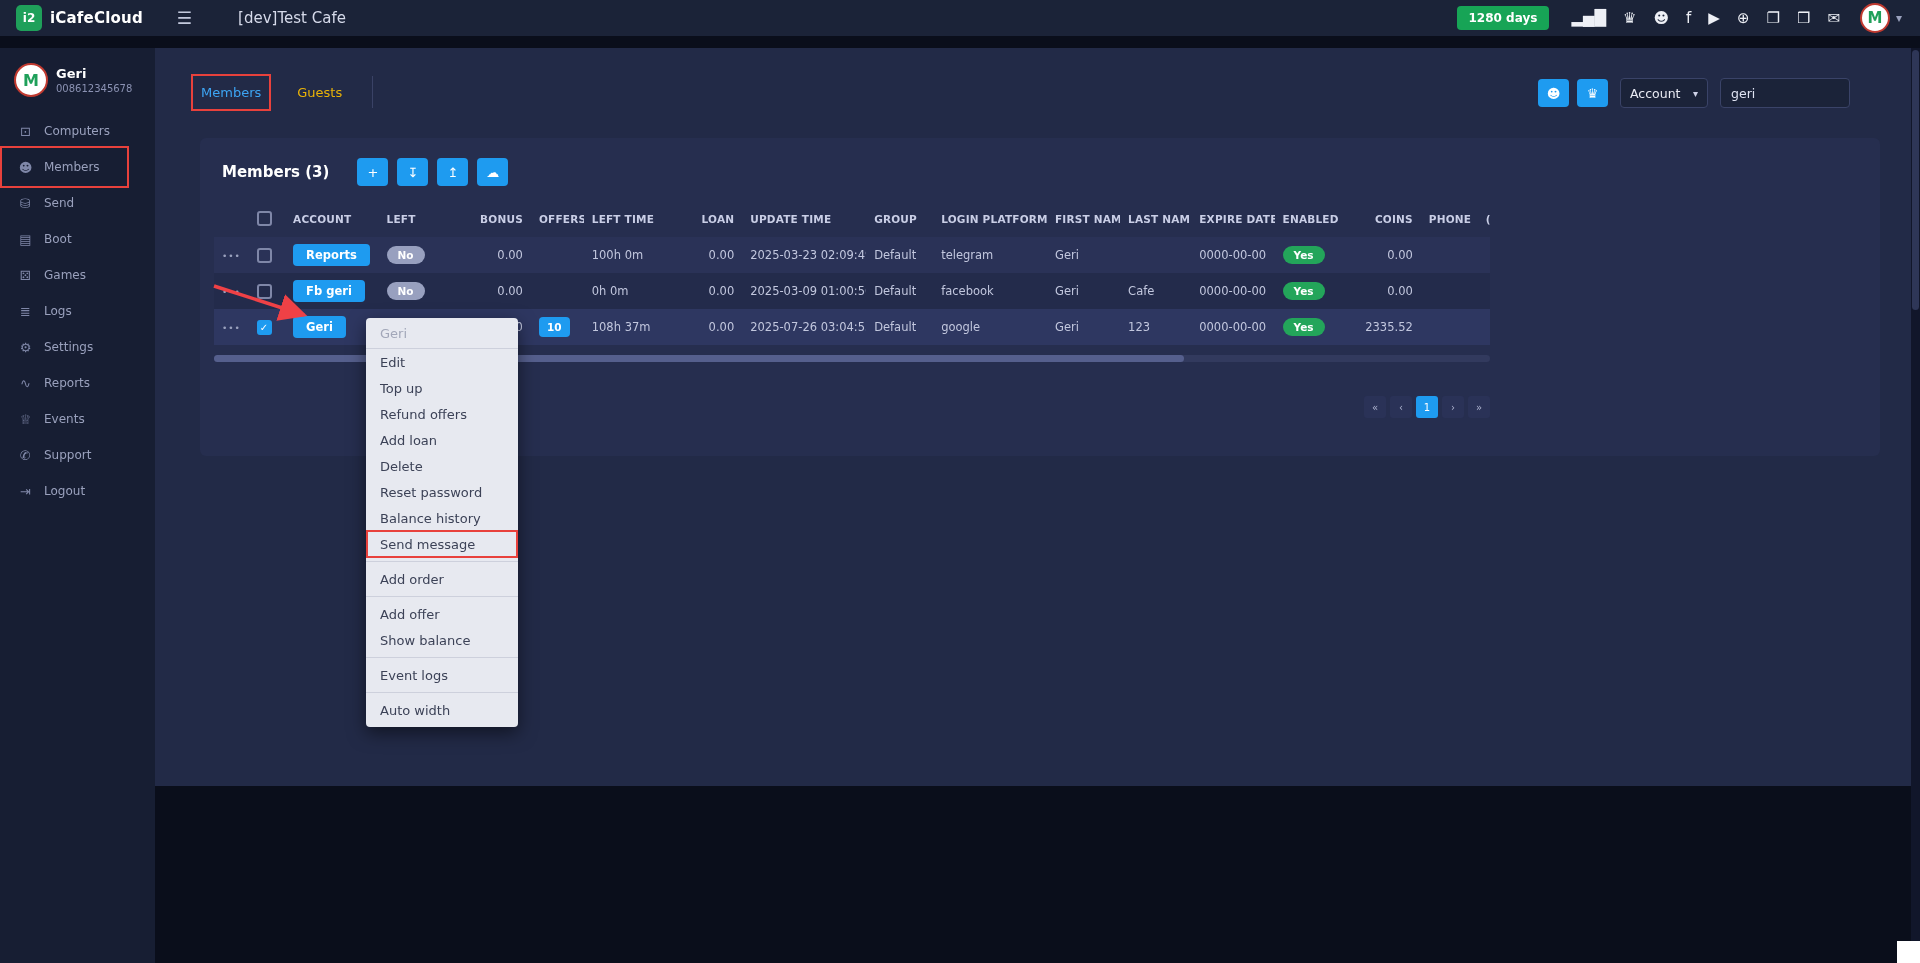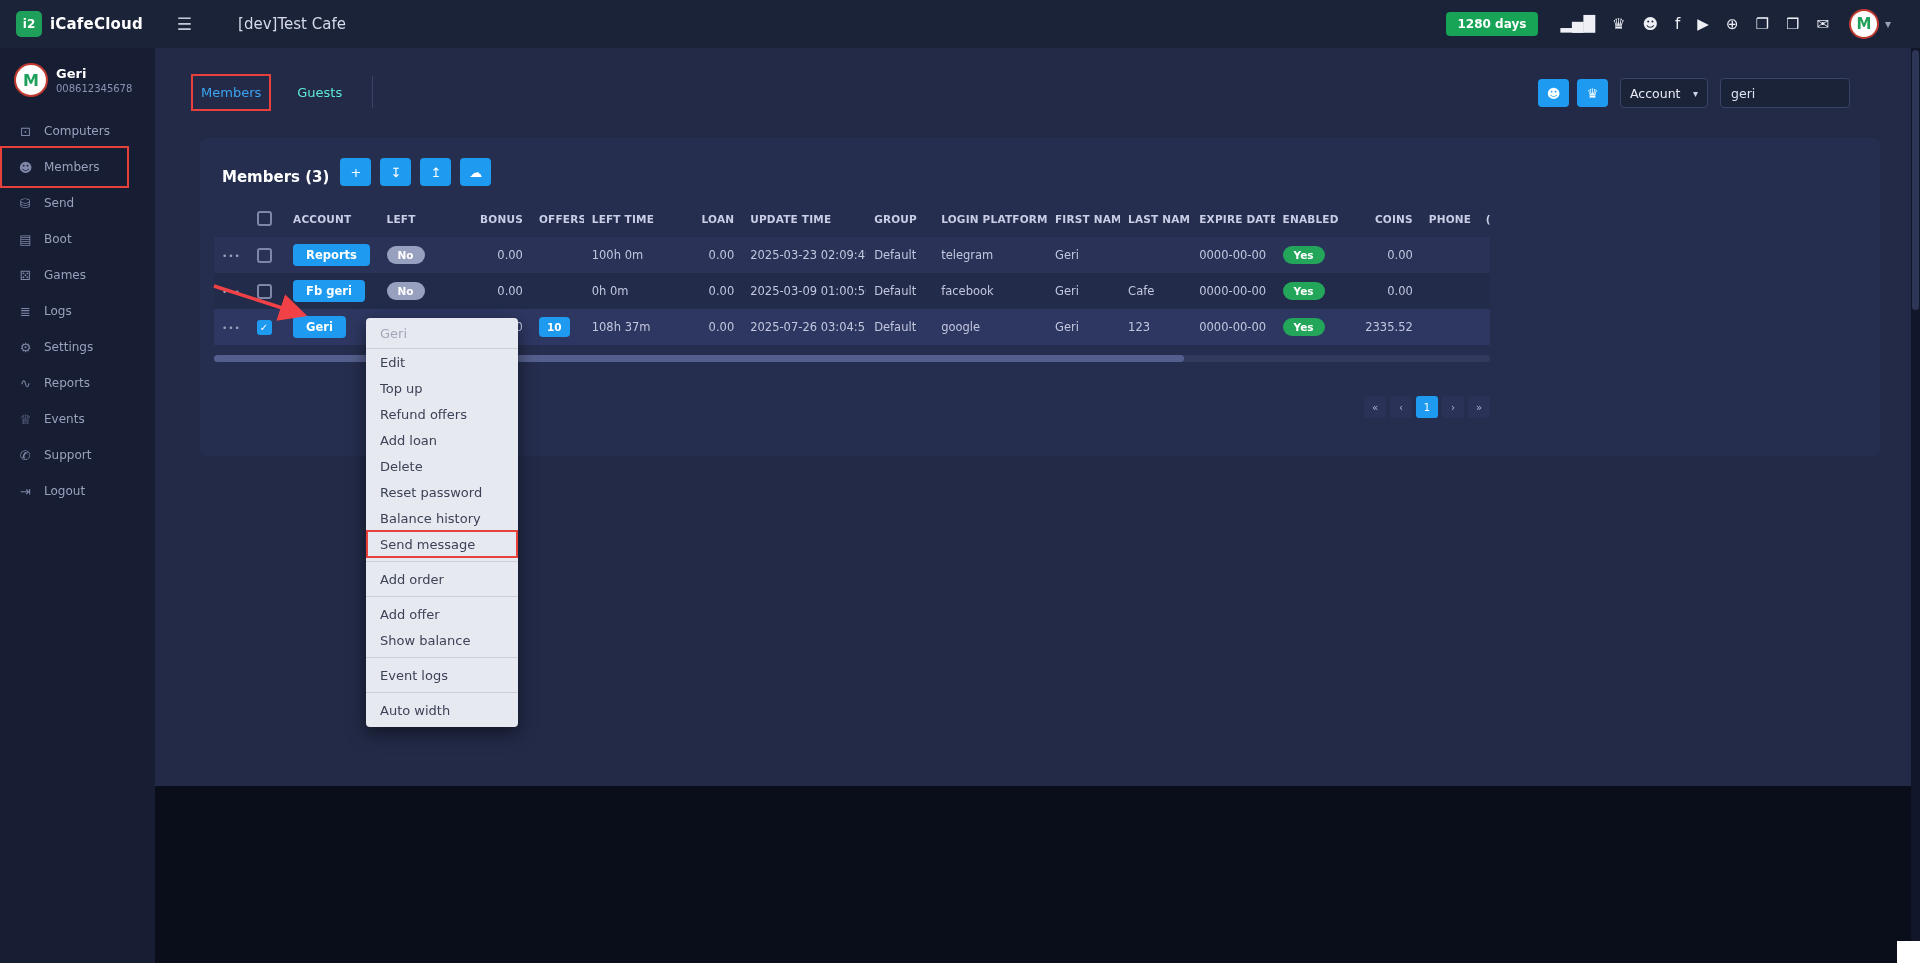--- a/index.html
+++ b/index.html
@@ -1,27 +1,27 @@
 <!DOCTYPE html>
 <html><head>
 <meta charset="utf-8">
 <style>
   *{margin:0;padding:0;box-sizing:border-box}
   html,body{width:1920px;height:963px;overflow:hidden;background:#0a0e1b;
     font-family:"DejaVu Sans","Liberation Sans",sans-serif;color:#cfd3e8;position:relative}
 
   
-  .topbar{position:absolute;top:0;left:0;width:1920px;height:48px;background:#1b2338;
+  .topbar{position:absolute;top:0;left:0;width:1920px;height:36px;background:#1b2338;
     display:flex;align-items:center;z-index:6}
   .logo-box{width:26px;height:26px;border-radius:5px;background:#1fa05a;color:#fff;
     font-weight:bold;font-size:12px;display:flex;align-items:center;justify-content:center;margin-left:16px}
   .brand{font-size:15px;font-weight:700;color:#fff;margin-left:8px;letter-spacing:.2px}
   .hamburger{margin-left:34px;color:#c3c9dd;font-size:17px;cursor:pointer}
   .cafe-title{margin-left:46px;font-size:15px;color:#d6daea}
-  .topbar-right{margin-left:auto;display:flex;align-items:center;padding-right:29px}
+  .topbar-right{margin-left:auto;display:flex;align-items:center;padding-right:18px}
   .days-badge{background:#17a456;color:#fff;font-size:12px;font-weight:700;padding:5px 12px;
     border-radius:4px;margin-right:22px;cursor:pointer}
   .tb-icons{display:flex;align-items:center;gap:17px;margin-right:20px}
   .tb-icon{color:#eef0f6;font-size:15px;cursor:pointer;line-height:1}
   .avatar{width:30px;height:30px;border-radius:50%;background:#fff;border:2px solid #c03a30;
     display:inline-flex;align-items:center;justify-content:center;color:#1fa05a;
     font-weight:bold;font-size:15px;cursor:pointer}
   .chevron{color:#9aa1bd;font-size:12px;margin-left:6px;cursor:pointer}
 
   
@@ -32,37 +32,37 @@
   .user-name{font-size:13px;font-weight:700;color:#fff;line-height:1.3}
   .user-phone{font-size:10px;color:#8b92b3}
   .side-item{position:relative;display:flex;align-items:center;gap:11px;padding:11px 18px;
     color:#9aa1bd;font-size:12px;cursor:pointer}
   .side-icon{width:15px;font-size:13px;color:#7f87a8;text-align:center;line-height:1}
 
   
   .content{position:absolute;left:155px;top:48px;width:1765px;height:738px;background:#222a47}
   .tabs-row{display:flex;align-items:flex-start;justify-content:space-between;padding:28px 70px 0 46px}
   .tabs{display:flex;align-items:center}
-  .tab{position:relative;font-size:13px;color:#5eead4;margin-right:36px;cursor:pointer;padding:2px 0}
+  .tab{position:relative;font-size:13px;color:#eab308;margin-right:36px;cursor:pointer;padding:2px 0}
   .tab.active{color:#3da5f4}
   .tab-divider{width:1px;height:32px;background:#3a4266;margin-left:-6px}
   .filter-controls{display:flex;align-items:center;gap:12px;margin-top:2px}
   .fc-buttons{display:flex;gap:8px}
   .icon-btn{width:31px;height:28px;border-radius:4px;background:#1e9bf0;color:#fff;
     display:inline-flex;align-items:center;justify-content:center;font-size:13px;cursor:pointer}
   .select{min-width:88px;height:30px;background:#1b2339;border:1px solid #3a4368;border-radius:4px;
     color:#e8eaf3;font-size:12.5px;display:flex;align-items:center;justify-content:space-between;
     padding:0 9px;gap:10px;cursor:pointer}
   .select .arr{font-size:10px;color:#cfd3e8}
   .search-input{width:130px;height:30px;background:#1b2339;border:1px solid #3a4368;border-radius:4px;
     color:#dfe3f2;font-size:12.5px;padding:0 10px;outline:none;font-family:inherit}
 
   
   .panel{margin:30px 0 0 45px;width:1680px;height:318px;background:#262e4f;border-radius:6px;padding:14px}
-  .panel-header{display:flex;align-items:flex-end;gap:11px;padding:6px 8px 14px}
+  .panel-header{display:flex;align-items:center;gap:28px;padding:6px 8px 14px}
   .panel-title{font-size:15px;font-weight:700;color:#fff}
   .panel-actions{display:flex;gap:9px}
   .table-wrap{width:1276px}
   table{border-collapse:collapse;width:1276px;table-layout:fixed}
   th{font-size:10.5px;font-weight:700;color:#c9cee6;text-align:left;padding:11px 8px;
     white-space:nowrap;overflow:hidden;letter-spacing:.2px}
   td{font-size:11.5px;color:#c2c7de;padding:0 8px;height:36px;white-space:nowrap;overflow:hidden}
   th.al-right,td.al-right{text-align:right}
   tr.odd td{background:#2a3257}
   tr.even td{background:#232b4b}

